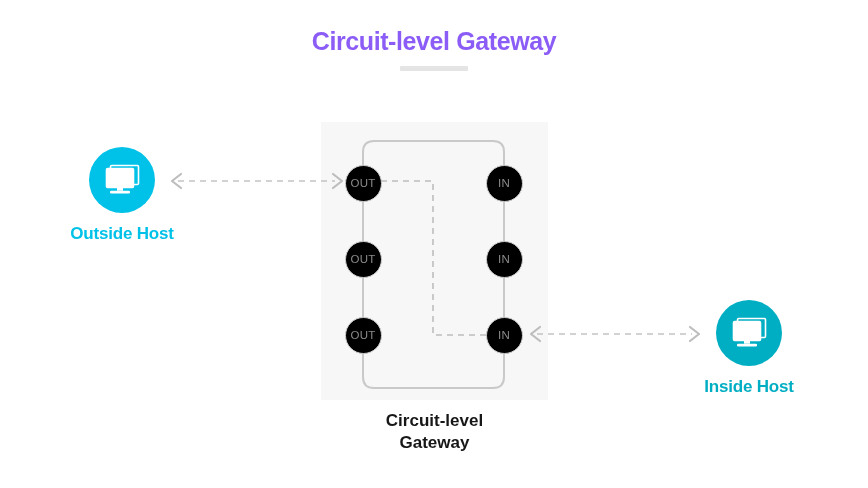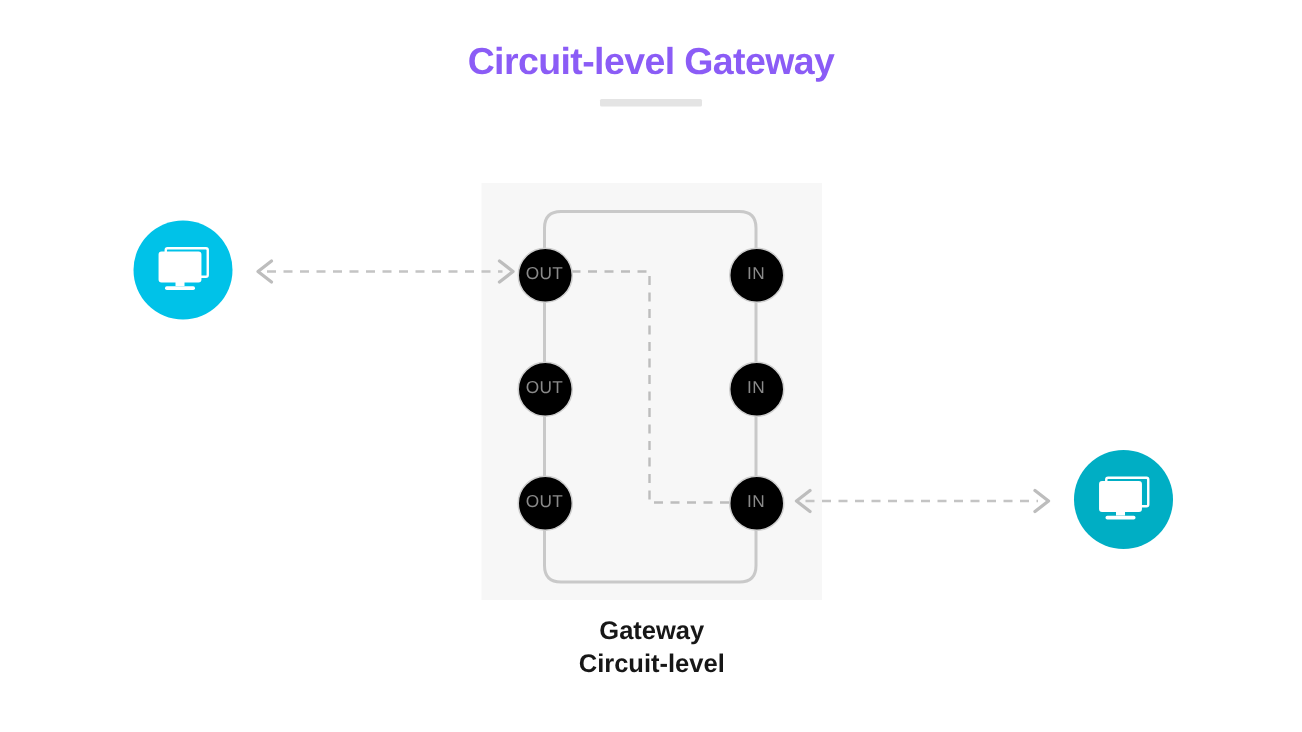--- a/index.html
+++ b/index.html
@@ -152,38 +152,40 @@
   <span>IN</span>
 </div>
 <div class="port-circle" style="left: 504px; top: 259px; border-color: rgb(207, 207, 207); color: rgb(138, 138, 138);">
   <span>IN</span>
 </div>
 <div class="port-circle" style="left: 504px; top: 335px; border-color: rgb(207, 207, 207); color: rgb(138, 138, 138);">
   <span>IN</span>
 </div>
 
 <div id="gateway-caption">
+  <div>Circuit-level</div>
   <div>Gateway</div>
-  <div>Circuit-level</div>
 </div>
 
 <div class="host-node" id="host-outside">
   <div class="host-circle" id="outside-host-circle" style="background: rgb(0, 194, 232);">
     <svg width="38" height="34" viewBox="0 0 38 34" xmlns="http://www.w3.org/2000/svg">
       <rect x="7.5" y="2.5" width="28" height="19" rx="1.2" fill="none" stroke="#ffffff" stroke-width="1.6"></rect>
       <rect x="3.5" y="5.5" width="27" height="19" rx="1.2" fill="#ffffff" stroke="#ffffff" stroke-width="1.6"></rect>
       <rect x="5.8" y="7.8" width="22.4" height="14.4" fill="none" stroke="#ffffff" stroke-width="0"></rect>
       <rect x="14" y="24.5" width="6" height="3.2" fill="#ffffff"></rect>
       <rect x="7" y="27.8" width="20" height="2.6" rx="1.2" fill="#ffffff"></rect>
     </svg>
   </div>
+  <div class="host-label" id="outside-host-label" style="color: rgb(0, 194, 232);">Outside Host</div>
 </div>
 
 <div class="host-node" id="host-inside">
   <div class="host-circle" id="inside-host-circle" style="background: rgb(0, 174, 196);">
     <svg width="38" height="34" viewBox="0 0 38 34" xmlns="http://www.w3.org/2000/svg">
       <rect x="7.5" y="2.5" width="28" height="19" rx="1.2" fill="none" stroke="#ffffff" stroke-width="1.6"></rect>
       <rect x="3.5" y="5.5" width="27" height="19" rx="1.2" fill="#ffffff" stroke="#ffffff" stroke-width="1.6"></rect>
       <rect x="14" y="24.5" width="6" height="3.2" fill="#ffffff"></rect>
       <rect x="7" y="27.8" width="20" height="2.6" rx="1.2" fill="#ffffff"></rect>
     </svg>
   </div>
+  <div class="host-label" id="inside-host-label" style="color: rgb(0, 174, 196);">Inside Host</div>
 </div>
 
 </body></html>

